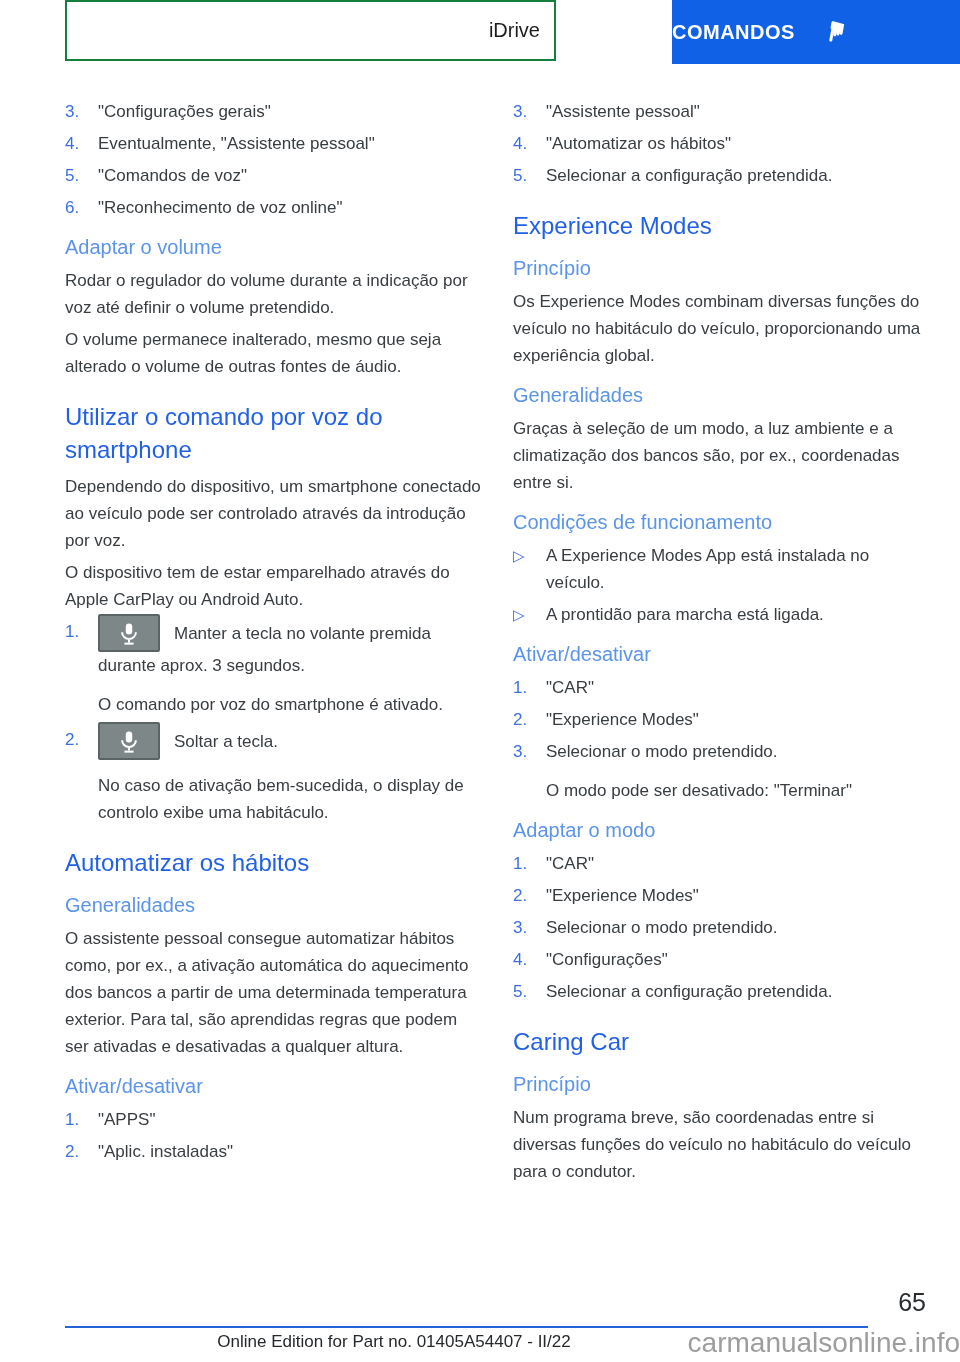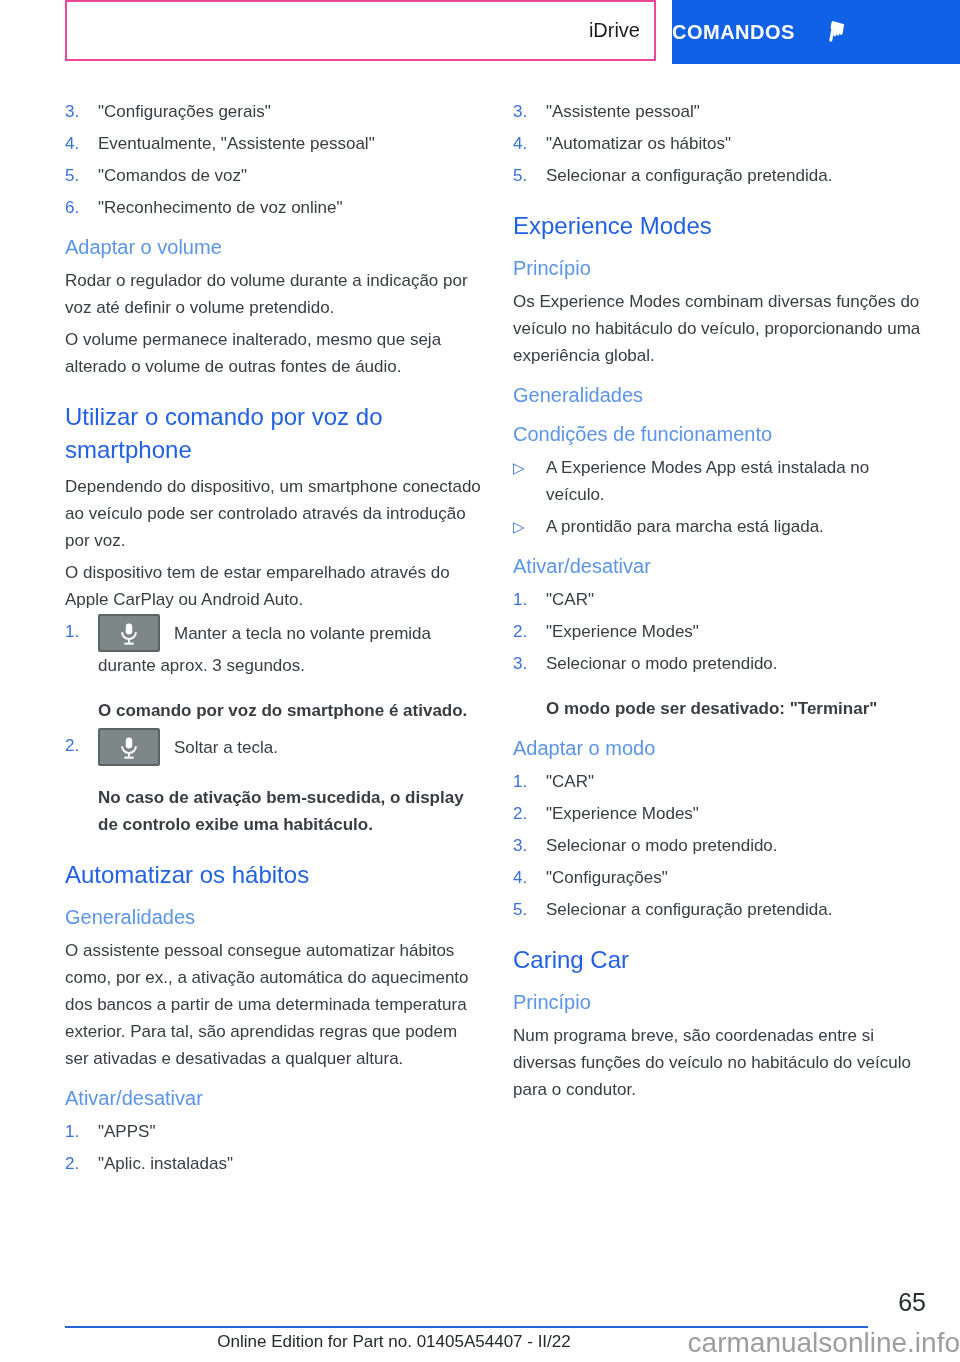--- a/index.html
+++ b/index.html
@@ -8,22 +8,22 @@
     background: #ffffff;
     position: relative;
     overflow: hidden;
     font-family: "Liberation Sans", sans-serif;
     color: #383d42;
   }
 
   
   .header-box {
     position: absolute; left: 65px; top: 0;
-    width: 591px; height: 61px;
-    border: 2px solid #ec4899;
+    width: 491px; height: 61px;
+    border: 2px solid #15803d;
     background: #ffffff;
     display: flex; align-items: center; justify-content: flex-end;
     padding-right: 14px; box-sizing: border-box;
     font-size: 20px; color: #1c1c1c;
   }
   .header-tab {
     position: absolute; left: 672px; top: 0;
     width: 288px; height: 64px;
     background: #1161e6;
     color: #ffffff;
@@ -54,21 +54,21 @@
   .col h3 {
     font-size: 20px; line-height: 26px; font-weight: normal;
     color: #5b94e8; margin: 13px 0 7px;
   }
   .col p { margin: 0 0 5px; }
 
   .col ol, .col ul { list-style: none; margin: 0 0 5px; padding: 0; }
   .col li { position: relative; padding-left: 33px; margin: 0 0 5px; }
   .col li .num { position: absolute; left: 0; top: 0; color: #3a70de; }
   .col li .tri { position: absolute; left: 0; top: 0; color: #3a70de; font-size: 15px; }
-  .col li .sub { margin-top: 18px; font-weight: bold; }
+  .col li .sub { margin-top: 12px; }
   .col li.has-key { margin-bottom: 8px; }
 
   .key {
     display: inline-block; box-sizing: border-box;
     width: 62px; height: 38px;
     background: #7d8787; border: 2px solid #5a6464; border-radius: 2px;
     vertical-align: middle; margin: -4px 14px 0 0;
     text-align: center;
   }
   .key svg { margin-top: 6px; }
@@ -141,20 +141,21 @@
 <div class="col col-right">
     <ol>
       <li><span class="num">3.</span><span>"Assistente pessoal"</span></li>
       <li><span class="num">4.</span><span>"Automatizar os hábitos"</span></li>
       <li><span class="num">5.</span><span>Selecionar a configuração pretendida.</span></li>
     </ol>
     <h2>Experience Modes</h2>
     <h3>Princípio</h3>
     <p>Os Experience Modes combinam diversas funções do veículo no habitáculo do veículo, proporcionando uma experiência global.</p>
     <h3>Generalidades</h3>
+    <p>Graças à seleção de um modo, a luz ambiente e a climatização dos bancos são, por ex., coordenadas entre si.</p>
     <h3>Condições de funcionamento</h3>
     <ul>
       <li><span class="tri">▷</span><span>A Experience Modes App está instalada no veículo.</span></li>
       <li><span class="tri">▷</span><span>A prontidão para marcha está ligada.</span></li>
     </ul>
     <h3>Ativar/desativar</h3>
     <ol>
       <li><span class="num">1.</span><span>"CAR"</span></li>
       <li><span class="num">2.</span><span>"Experience Modes"</span></li>
       <li><span class="num">3.</span><span>Selecionar o modo pretendido.</span><div class="sub">O modo pode ser desativado: "Terminar"</div></li>

